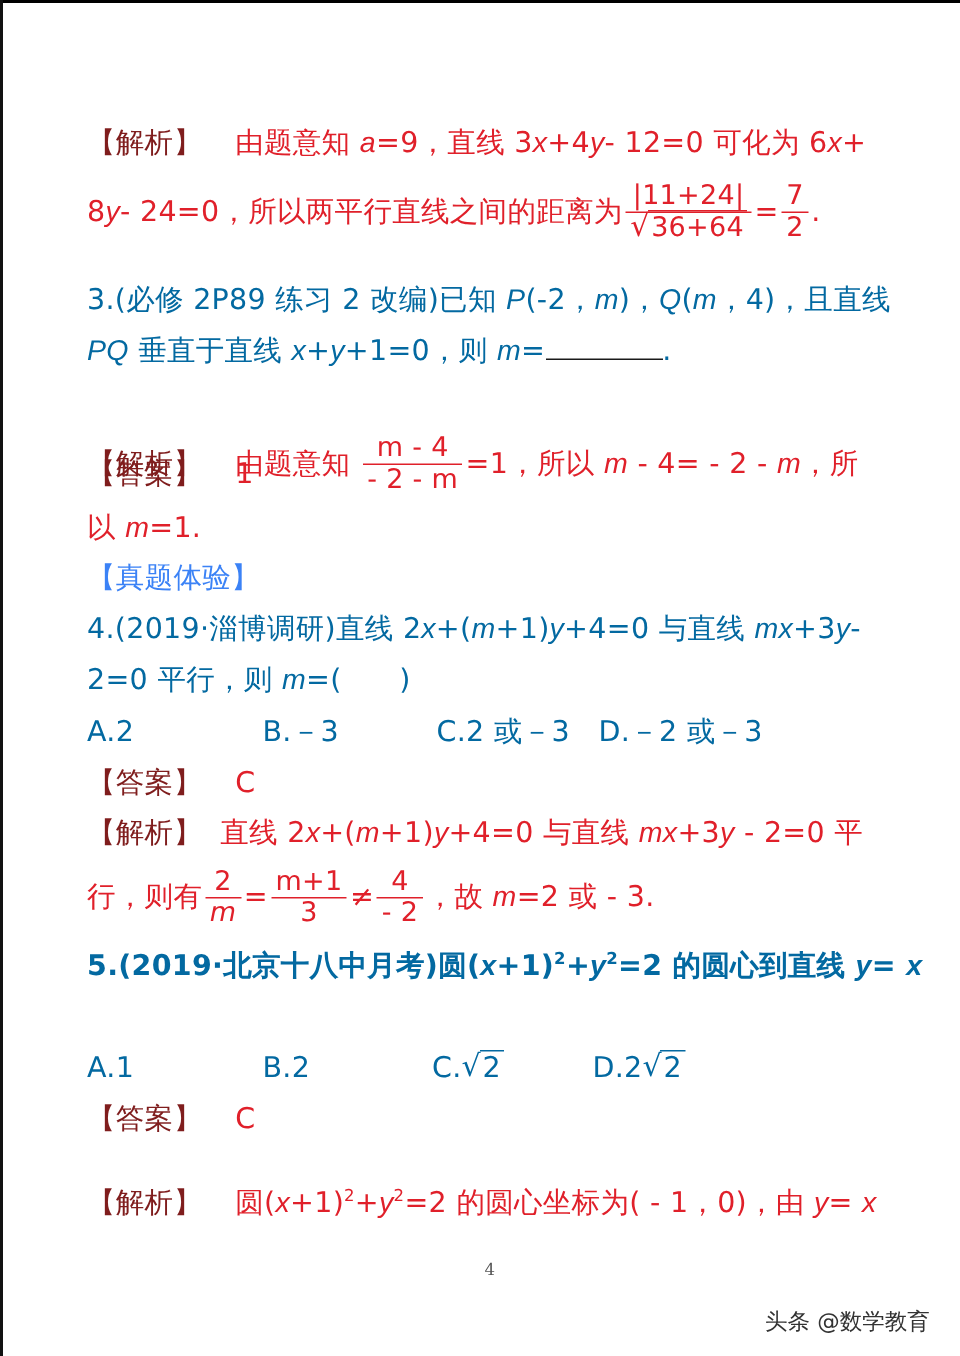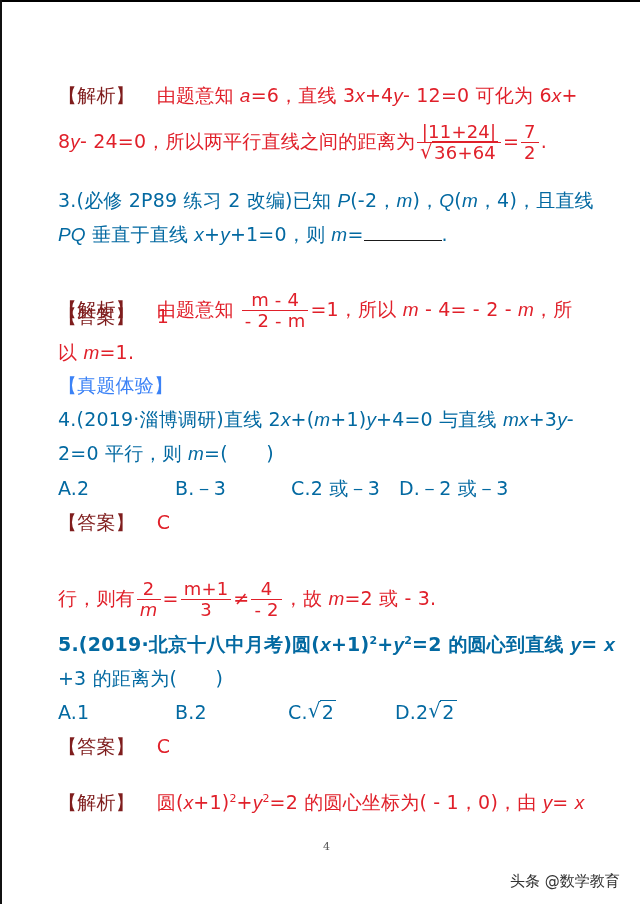--- a/index.html
+++ b/index.html
@@ -43,21 +43,21 @@
   }
 </style>
 </head>
 <body>
 
 <div class="page">
   <div class="frame-top"></div>
   <div class="frame-left"></div>
 
   <div class="line red" style="top:83px;">
-    <span class="tag">【解析】</span><span class="gap"></span><span>由题意知 </span><i class="v">a</i><span>=6，直线 3</span><i class="v">x</i><span>+4</span><i class="v">y</i><span>- 12=0 可化为 6</span><i class="v">x</i><span>+</span>
+    <span class="tag">【解析】</span><span class="gap"></span><span>由题意知 </span><i class="v">a</i><span>=9，直线 3</span><i class="v">x</i><span>+4</span><i class="v">y</i><span>- 12=0 可化为 6</span><i class="v">x</i><span>+</span>
   </div>
   <div class="line red" style="top:118px; line-height:46px;">
     <span>8</span><i class="v">y</i><span>- 24=0，所以两平行直线之间的距离为</span><span class="frac"><span class="num">|11+24|</span><span class="den"><span class="sqrt"><span class="rad">√</span><span class="under">36+64</span></span></span></span><span>=</span><span class="frac"><span class="num">7</span><span class="den">2</span></span><span>.</span>
   </div>
 
   <div class="line" style="top:188px;">
     <span>3.(必修 2P89 练习 2 改编)已知 </span><i class="v">P</i><span>(-2，</span><i class="v">m</i><span>)，</span><i class="v">Q</i><span>(</span><i class="v">m</i><span>，4)，且直线</span>
   </div>
   <div class="line" style="top:222px;">
     <i class="v">PQ</i><span> 垂直于直线 </span><i class="v">x</i><span>+</span><i class="v">y</i><span>+1=0，则 </span><i class="v">m</i><span>=</span><span class="blank"></span><span>.</span>
@@ -79,28 +79,30 @@
   </div>
   <div class="line" style="top:441px;">
     <span>2=0 平行，则 </span><i class="v">m</i><span>=(　　)</span>
   </div>
   <div class="line" style="top:476px;">
     <span class="opt" style="width:117px;">A.2</span><span class="opt" style="width:116px;">B.－3</span><span class="opt" style="width:108px;">C.2 或－3</span><span class="opt">D.－2 或－3</span>
   </div>
   <div class="line red" style="top:510px;">
     <span class="tag">【答案】</span><span class="gap"></span><span>C</span>
   </div>
+  <div class="line red" style="top:543px;">
+    <span class="tag">【解析】</span><span class="gap-s"></span><span>直线 2</span><i class="v">x</i><span>+(</span><i class="v">m</i><span>+1)</span><i class="v">y</i><span>+4=0 与直线 </span><i class="v">m</i><i class="v">x</i><span>+3</span><i class="v">y</i><span> - 2=0 平</span>
+  </div>
   <div class="line red" style="top:576px; line-height:44px;">
     <span>行，则有</span><span class="frac"><span class="num">2</span><span class="den" style="font-style:italic;">m</span></span><span>=</span><span class="frac"><span class="num">m+1</span><span class="den">3</span></span><span>≠</span><span class="frac"><span class="num">4</span><span class="den">- 2</span></span><span>，故 </span><i class="v">m</i><span>=2 或 - 3.</span>
   </div>
 
   <div class="line" style="top:632px;font-weight:bold;">
     <span>5.(2019·北京十八中月考)圆(</span><i class="v">x</i><span>+1)</span><sup>2</sup><span>+</span><i class="v">y</i><sup>2</sup><span>=2 的圆心到直线 </span><i class="v">y</i><span>= </span><i class="v">x</i>
   </div>
-  <div class="line" style="top:666px;">+3 的距离为(　　)</div>
   <div class="line" style="top:700px;">
     <span class="opt" style="width:117px;">A.1</span><span class="opt" style="width:113px;">B.2</span><span class="opt" style="width:107px;"><span>C.</span><span class="sqrt"><span class="rad">√</span><span class="under">2</span></span></span><span class="opt"><span>D.2</span><span class="sqrt"><span class="rad">√</span><span class="under">2</span></span></span>
   </div>
   <div class="line red" style="top:734px;">
     <span class="tag">【答案】</span><span class="gap"></span><span>C</span>
   </div>
   <div class="line red" style="top:767px;margin-top:23px;">
     <span class="tag">【解析】</span><span class="gap"></span><span>圆(</span><i class="v">x</i><span>+1)</span><sup>2</sup><span>+</span><i class="v">y</i><sup>2</sup><span>=2 的圆心坐标为( - 1，0)，由 </span><i class="v">y</i><span>= </span><i class="v">x</i>
   </div>
 

